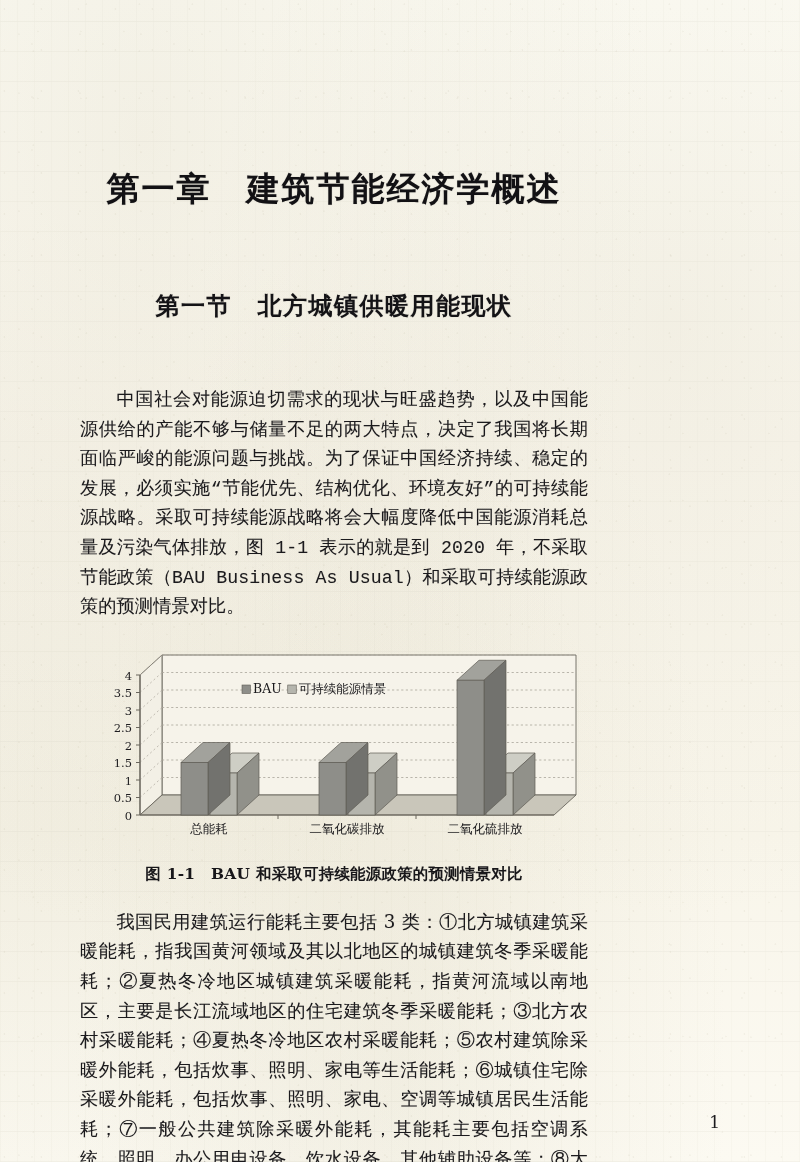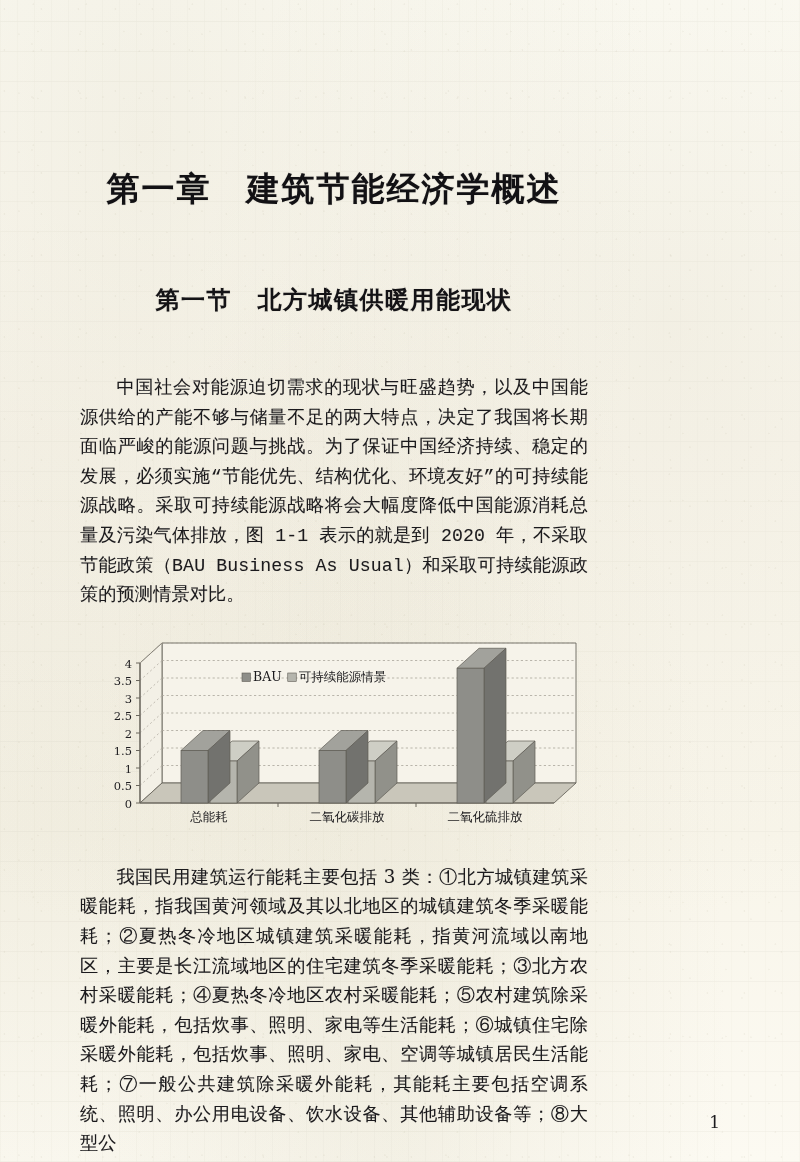--- a/index.html
+++ b/index.html
@@ -75,21 +75,21 @@
     padding-top: 167px;
     color: #121114;
     font-family: "DejaVu Serif", "Liberation Serif", serif;
     text-shadow: 0 0 1px rgba(30,28,25,0.30);
   }
   .section-title {
     text-align: center;
     font-size: 24px;
     font-weight: bold;
     letter-spacing: 1.5px;
-    margin: 6px;
+    margin: 12px;
     padding-top: 66px;
     color: #141316;
     text-shadow: 0 0 1px rgba(30,28,25,0.25);
   }
 
   
   .body-para {
     font-size: 18.2px;
     line-height: 29.6px;
     text-align: justify;
@@ -226,19 +226,20 @@
             <polygon points="400,33.25 422,13.25 422,148 400,168" fill="#72726e" stroke="#5f5c55" stroke-width="0.7"></polygon>
             <rect x="373" y="33.25" width="27" height="134.75" fill="#8e8e89" stroke="#5f5c55" stroke-width="0.7"></rect>
           </g>
           <text x="401" y="186" text-anchor="middle" font-family="&quot;DejaVu Serif&quot;,&quot;Liberation Serif&quot;,serif" font-size="12.5" fill="#1a191c">二氧化硫排放</text>
           <rect x="158" y="38" width="8.5" height="8.5" fill="#8e8e89" stroke="#5f5c55" stroke-width="0.6"></rect>
           <text x="169" y="46" font-family="&quot;DejaVu Serif&quot;,&quot;Liberation Serif&quot;,serif" font-size="12.5" fill="#1a191c">BAU</text>
           <rect x="203.75" y="38" width="8.5" height="8.5" fill="#b5b5ad" stroke="#5f5c55" stroke-width="0.6"></rect>
           <text x="214.75" y="46" font-family="&quot;DejaVu Serif&quot;,&quot;Liberation Serif&quot;,serif" font-size="12.5" fill="#1a191c">可持续能源情景</text>
         </svg>
     </div>
+    <p class="figure-caption">图 1-1　BAU 和采取可持续能源政策的预测情景对比</p>
   </div>
 
   <p class="body-para" id="categories-paragraph">我国民用建筑运行能耗主要包括 3 类：①北方城镇建筑采暖能耗，指我国黄河领域及其以北地区的城镇建筑冬季采暖能耗；②夏热冬冷地区城镇建筑采暖能耗，指黄河流域以南地区，主要是长江流域地区的住宅建筑冬季采暖能耗；③北方农村采暖能耗；④夏热冬冷地区农村采暖能耗；⑤农村建筑除采暖外能耗，包括炊事、照明、家电等生活能耗；⑥城镇住宅除采暖外能耗，包括炊事、照明、家电、空调等城镇居民生活能耗；⑦一般公共建筑除采暖外能耗，其能耗主要包括空调系统、照明、办公用电设备、饮水设备、其他辅助设备等；⑧大型公</p>
 
 </div>
 
 <div class="page-number">1</div>
 
 </body></html>

